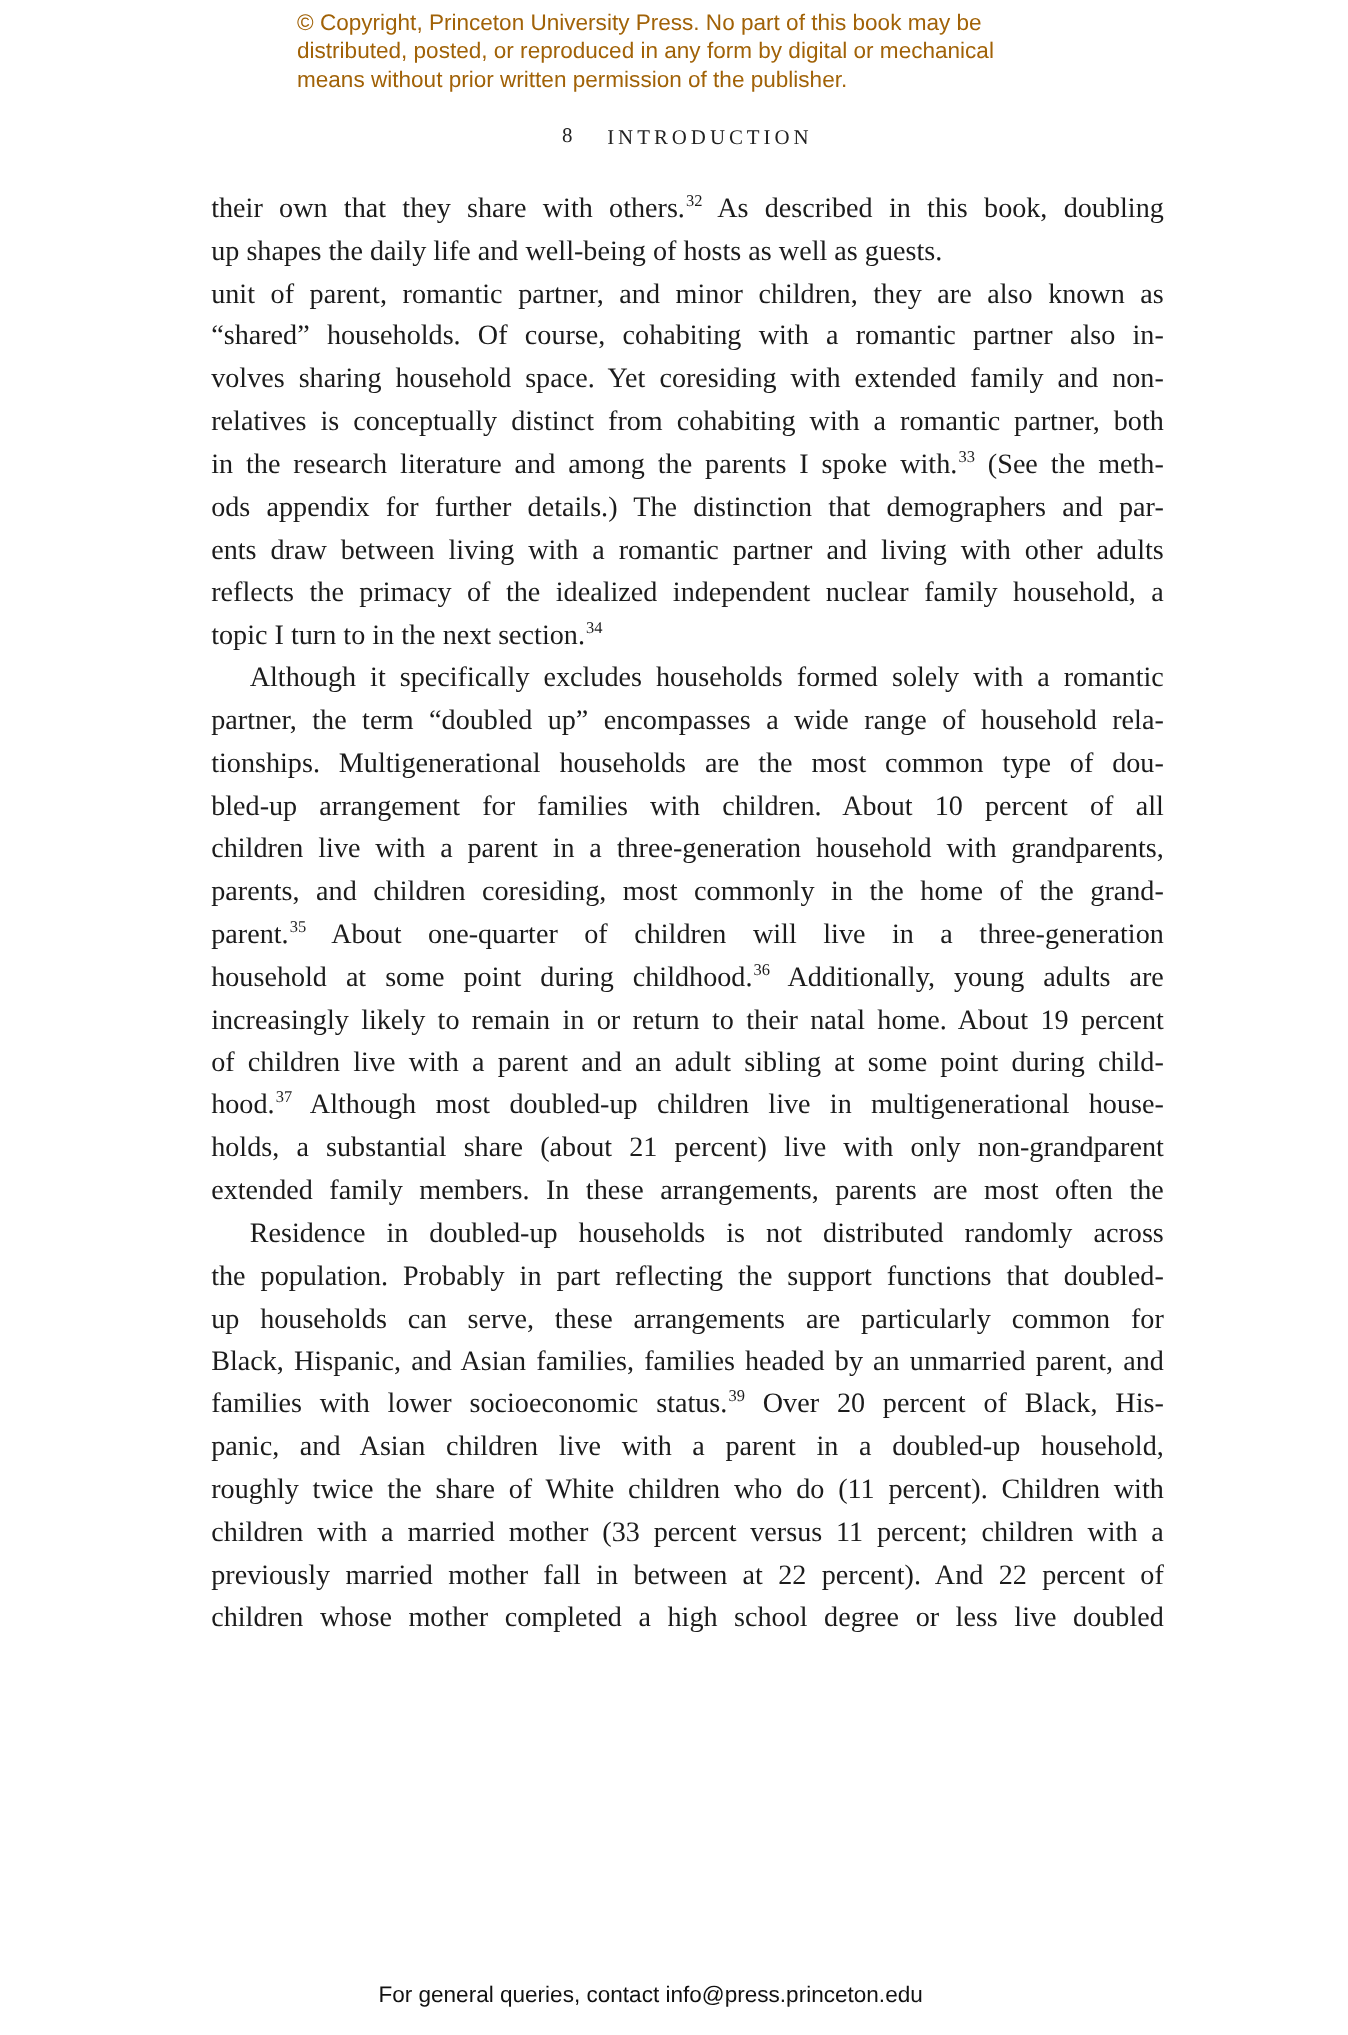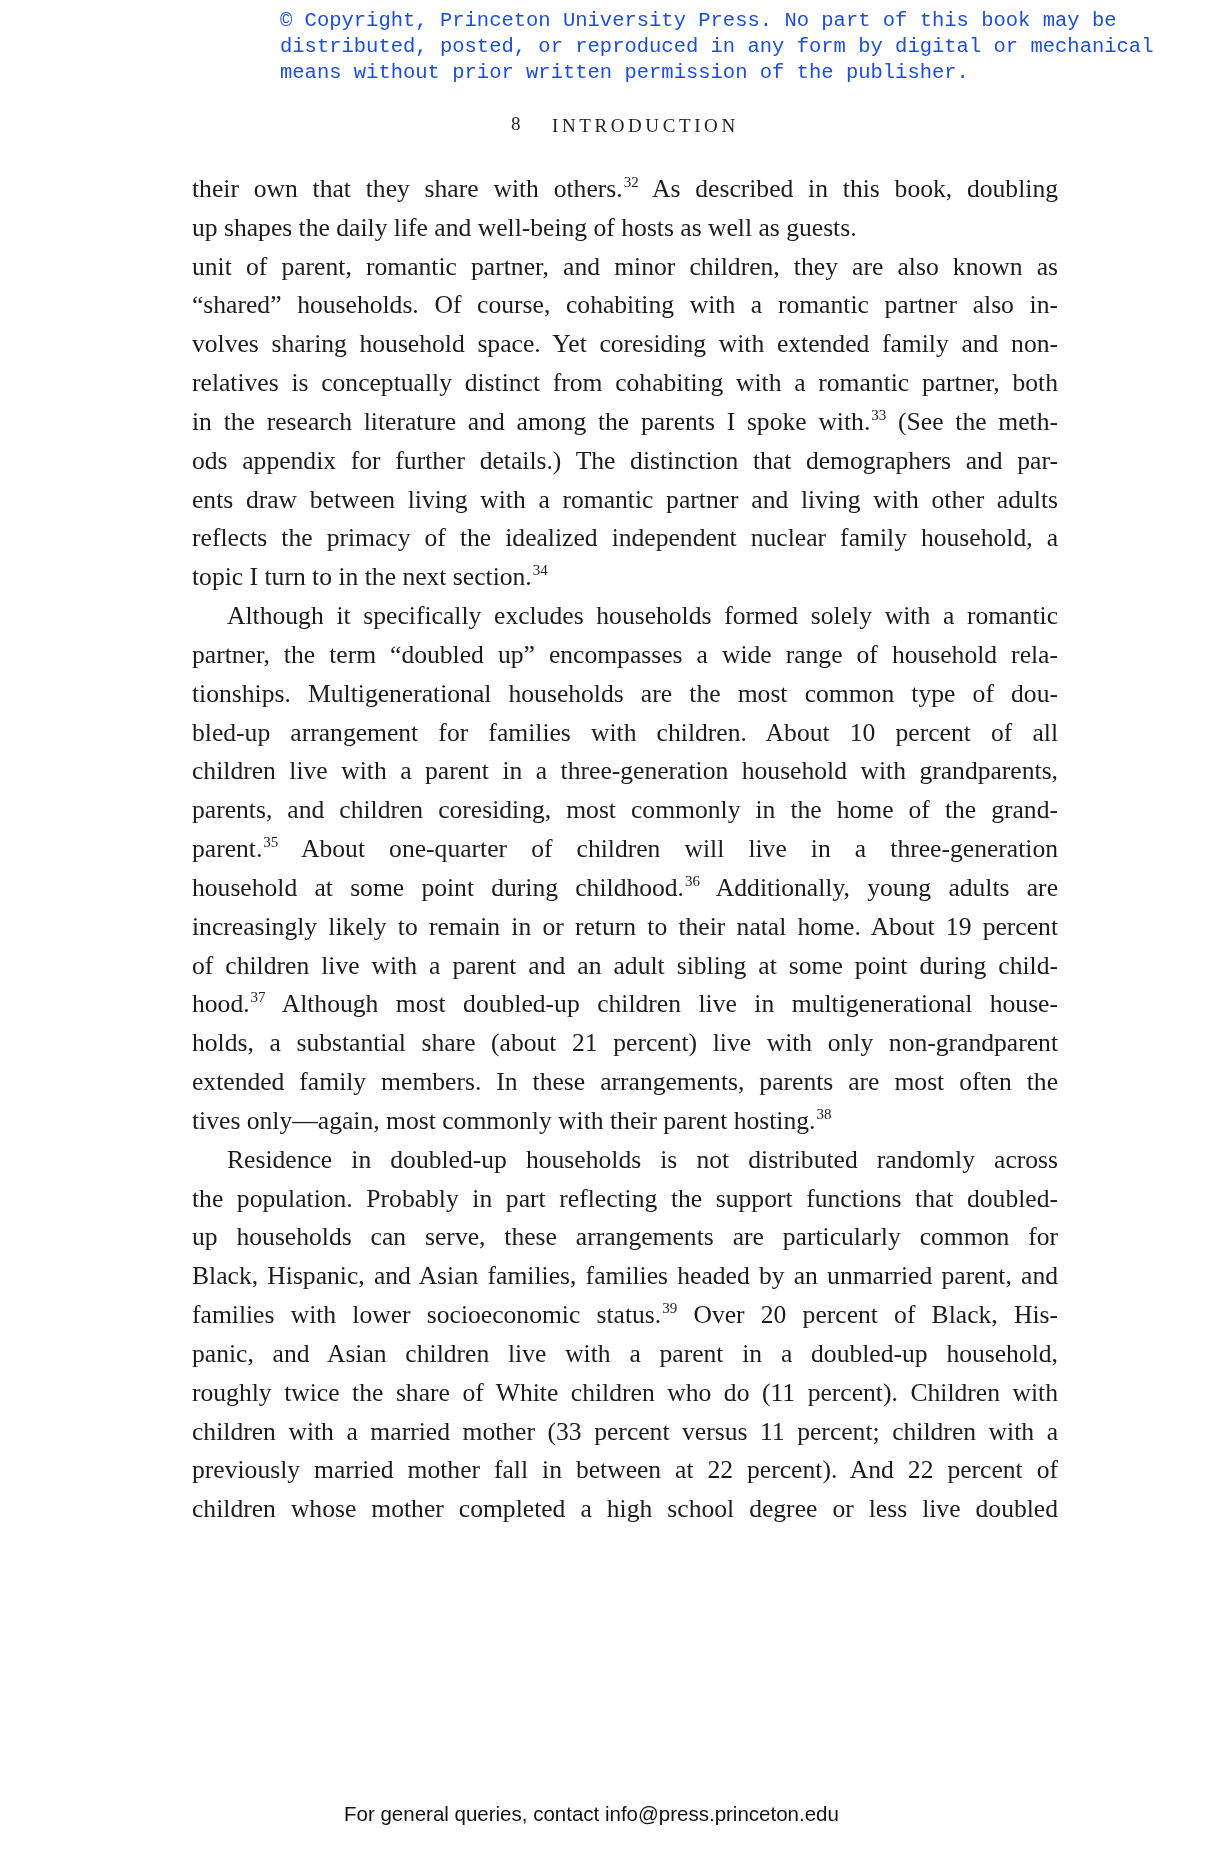--- a/index.html
+++ b/index.html
@@ -9,27 +9,27 @@
   }
   body {
     width: 1225px;
     height: 1850px;
     position: relative;
     overflow: hidden;
     color: #1a1a1a;
   }
   .copyright {
     position: absolute;
-    left: 280px;
+    left: 270px;
     top: 8px;
     width: 760px;
-    font-family: Liberation Mono, monospace;
+    font-family: Liberation Sans, sans-serif;
     font-size: 20.5px;
     line-height: 26px;
-    color: #1d4ed8;
+    color: #a16207;
   }
   .copyright .cline {
     display: block;
     white-space: nowrap;
   }
   .running-head {
     position: absolute;
     top: 112px;
     left: 0;
     width: 1225px;
@@ -184,23 +184,20 @@
     </div>
     <div class="line">
       <span class="txt"><span>hood.</span><sup class="fn">37</sup><span> Although most doubled-up children live in multigenerational house-</span></span>
     </div>
     <div class="line">
       <span class="txt"><span>holds, a substantial share (about 21 percent) live with only non-grandparent</span></span>
     </div>
     <div class="line">
       <span class="txt"><span>extended family members. In these arrangements, parents are most often the</span></span>
     </div>
-    <div class="line last">
-      <span class="txt"><span>tives only—again, most commonly with their parent hosting.</span><sup class="fn">38</sup></span>
-    </div>
     <div class="line indent">
       <span class="txt"><span>Residence in doubled-up households is not distributed randomly across</span></span>
     </div>
     <div class="line">
       <span class="txt"><span>the population. Probably in part reflecting the support functions that doubled-</span></span>
     </div>
     <div class="line">
       <span class="txt"><span>up households can serve, these arrangements are particularly common for</span></span>
     </div>
     <div class="line">

